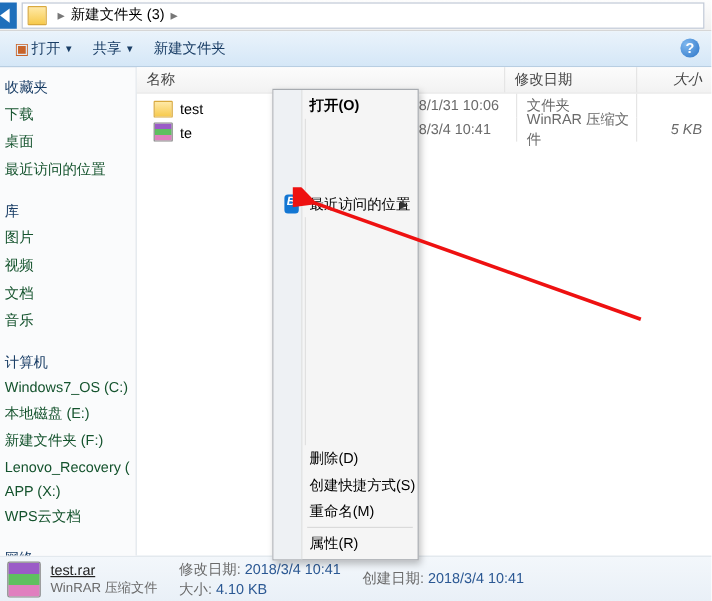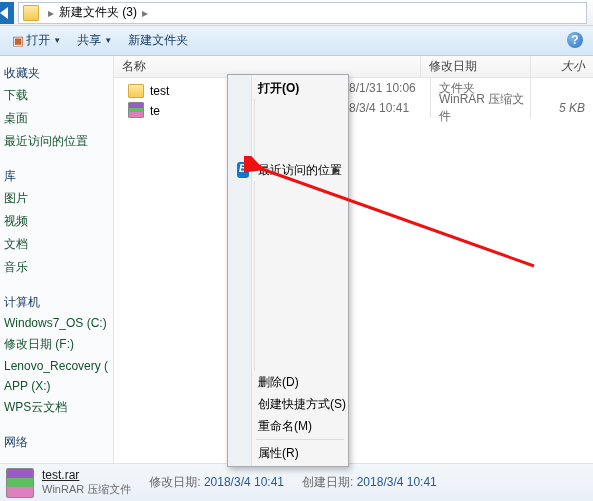--- a/index.html
+++ b/index.html
@@ -119,21 +119,24 @@
       </div>
     <div class="side-item">
         <span>音乐</span>
       </div>
     <div style="height:10px"></div>
     <div class="side-head">计算机</div>
     <div class="side-item">
         <span>Windows7_OS (C:)</span>
       </div>
     <div class="side-item">
-        <span>修改日期 (F:)</span>
+        <span>本地磁盘 (E:)</span>
+      </div>
+    <div class="side-item">
+        <span>新建文件夹 (F:)</span>
       </div>
     <div class="side-item">
         <span>Lenovo_Recovery (</span>
       </div>
     <div class="side-item">
         <span>APP (X:)</span>
       </div>
     <div class="side-item">
         <span>WPS云文档</span>
       </div>
@@ -207,17 +210,18 @@
 </div>
 
 <div class="details">
   <div class="big-rar"></div>
   <div>
     <div class="det-title">test.rar</div>
     <div class="det-sub">WinRAR 压缩文件</div>
   </div>
   <div class="det-col">
     <div><span class="det-lbl">修改日期:</span> <span class="det-val">2018/3/4 10:41</span></div>
+    <div><span class="det-lbl">大小:</span> <span class="det-val">4.10 KB</span></div>
   </div>
   <div class="det-col">
     <div><span class="det-lbl">创建日期:</span> <span class="det-val">2018/3/4 10:41</span></div>
   </div>
 </div>
 
 </body></html>

